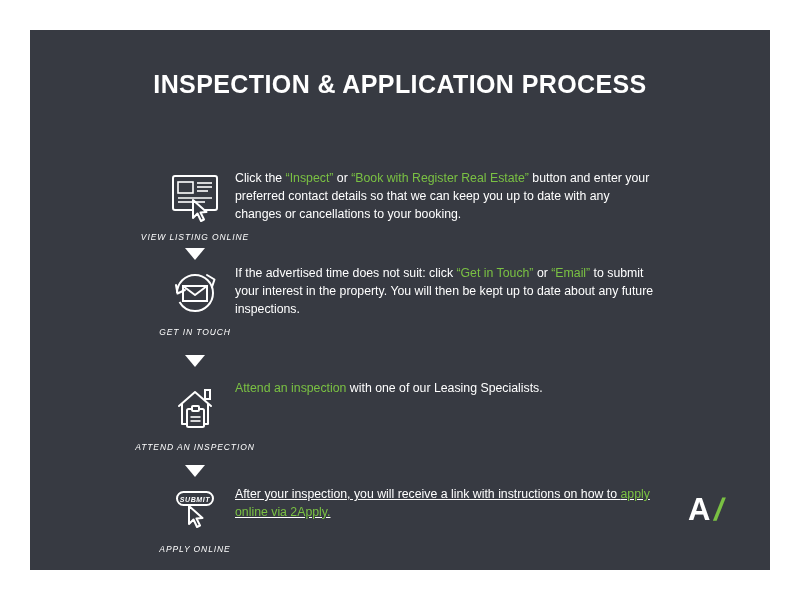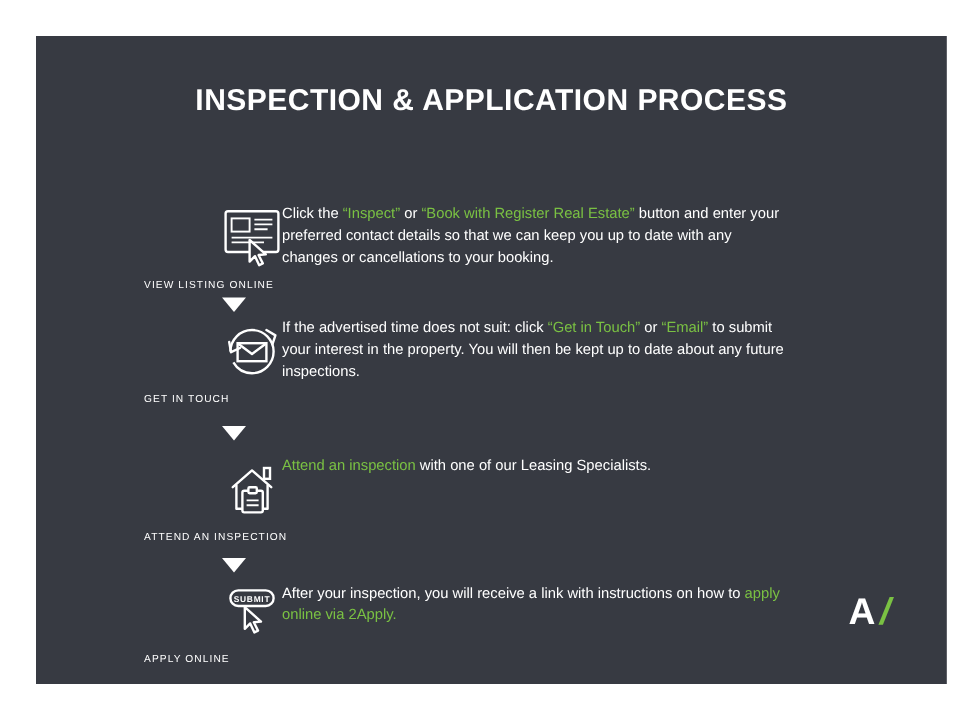--- a/index.html
+++ b/index.html
@@ -15,21 +15,20 @@
   }
   .slide {
     position: absolute;
     left: 30px;
     top: 30px;
     width: 740px;
     height: 540px;
     background: #373a42;
     color: #ffffff;
     overflow: hidden;
-    padding-left: 19px;
   }
   .title {
     position: absolute;
     top: 40px;
     left: 0;
     width: 100%;
     text-align: center;
     font-size: 25px;
     font-weight: bold;
     letter-spacing: 0.4px;
@@ -41,22 +40,24 @@
     left: 0;
     width: 100%;
   }
   .step {
     position: absolute;
     left: 0;
     width: 100%;
   }
   .icon-col {
     position: absolute;
-    left: 90px;
+    left: 75px;
     width: 180px;
+    text-align: center;
+    font-style: italic;
   }
   .icon-box {
     width: 180px;
     height: 56px;
     display: flex;
     align-items: center;
     justify-content: center;
   }
   .icon-label {
     margin-top: 6px;
@@ -196,21 +197,21 @@
       <div class="icon-col">
         <div class="icon-box">
           <svg width="64" height="52" viewBox="0 0 64 52">
             <rect x="14" y="8" width="36" height="13" rx="6.5" fill="none" stroke="#ffffff" stroke-width="2"></rect>
             <text x="32" y="17.5" font-family="Liberation Sans, sans-serif" font-size="7" font-weight="bold" fill="#ffffff" text-anchor="middle" letter-spacing="0.6">SUBMIT</text>
             <path d="M26 22 L26 40 L30.5 35.5 L34 43 L37 41.5 L33.5 34.5 L39.5 34 Z" fill="#373a42" stroke="#ffffff" stroke-width="2" stroke-linejoin="round"></path>
           </svg>
         </div>
         <div class="icon-label">APPLY ONLINE</div>
       </div>
-      <div class="text-col" style="top:4px;">
+      <div class="text-col" style="top:4px;text-decoration:underline;">
         <span>After your inspection, you will receive a link with instructions on how to </span><span class="green">apply online via 2Apply.</span>
       </div>
     </div>
 
   </div>
 
   <div class="logo">
     <span>A</span>
       <span class="slash">/</span>
   </div>

